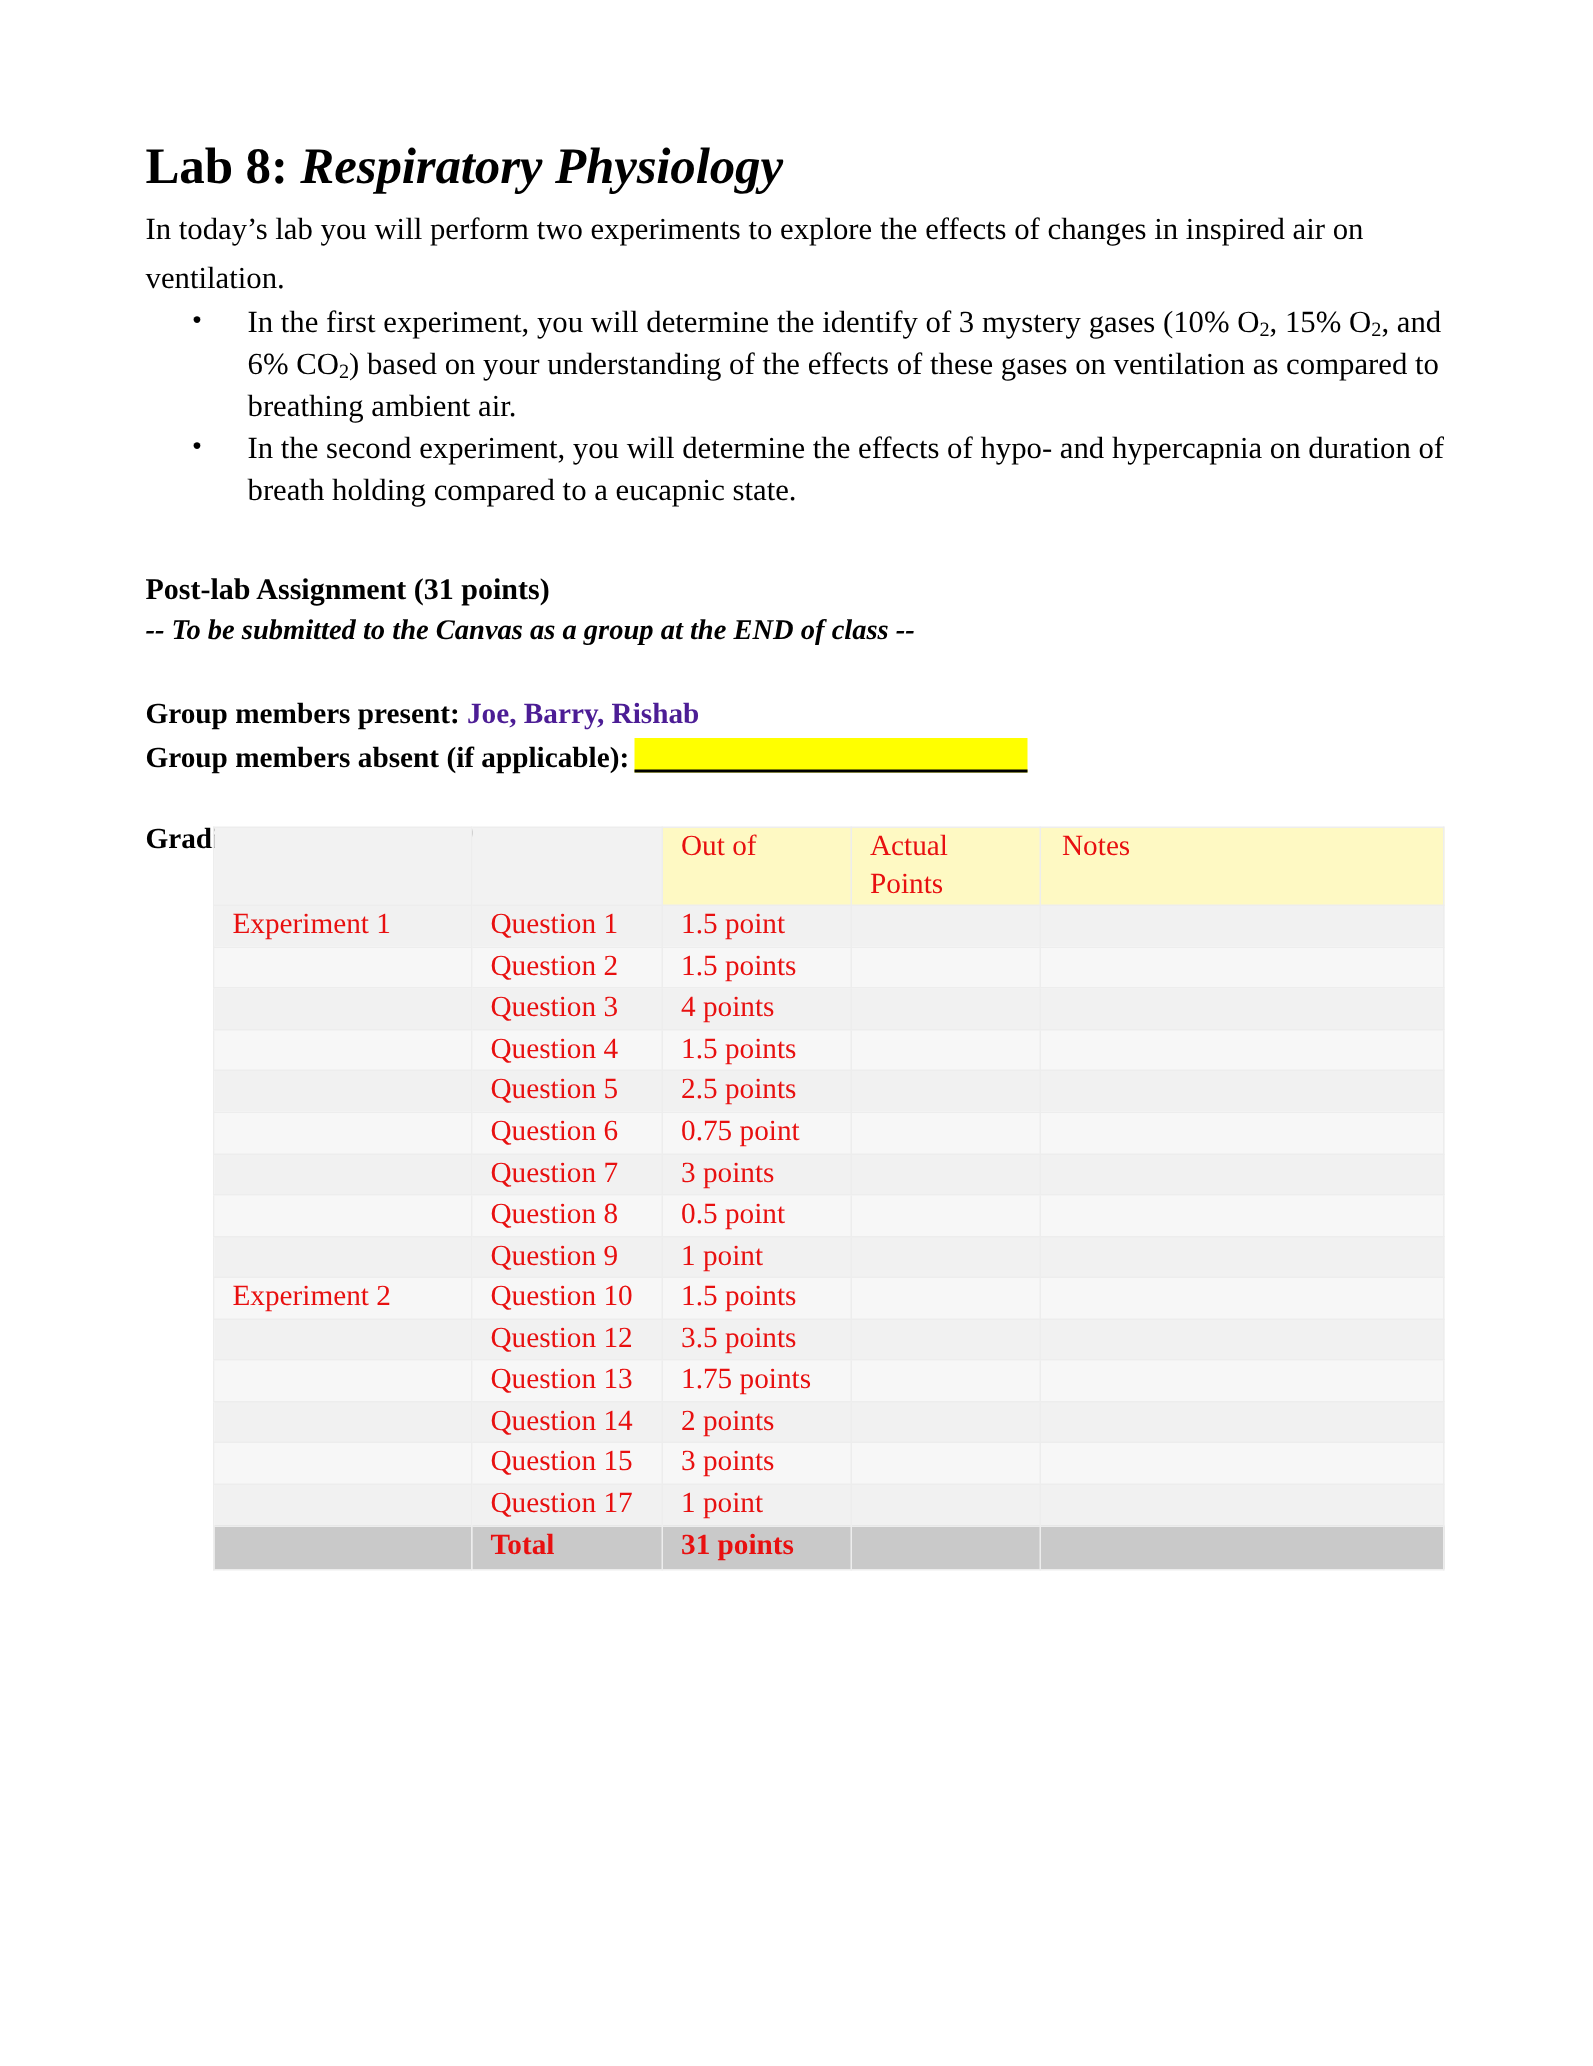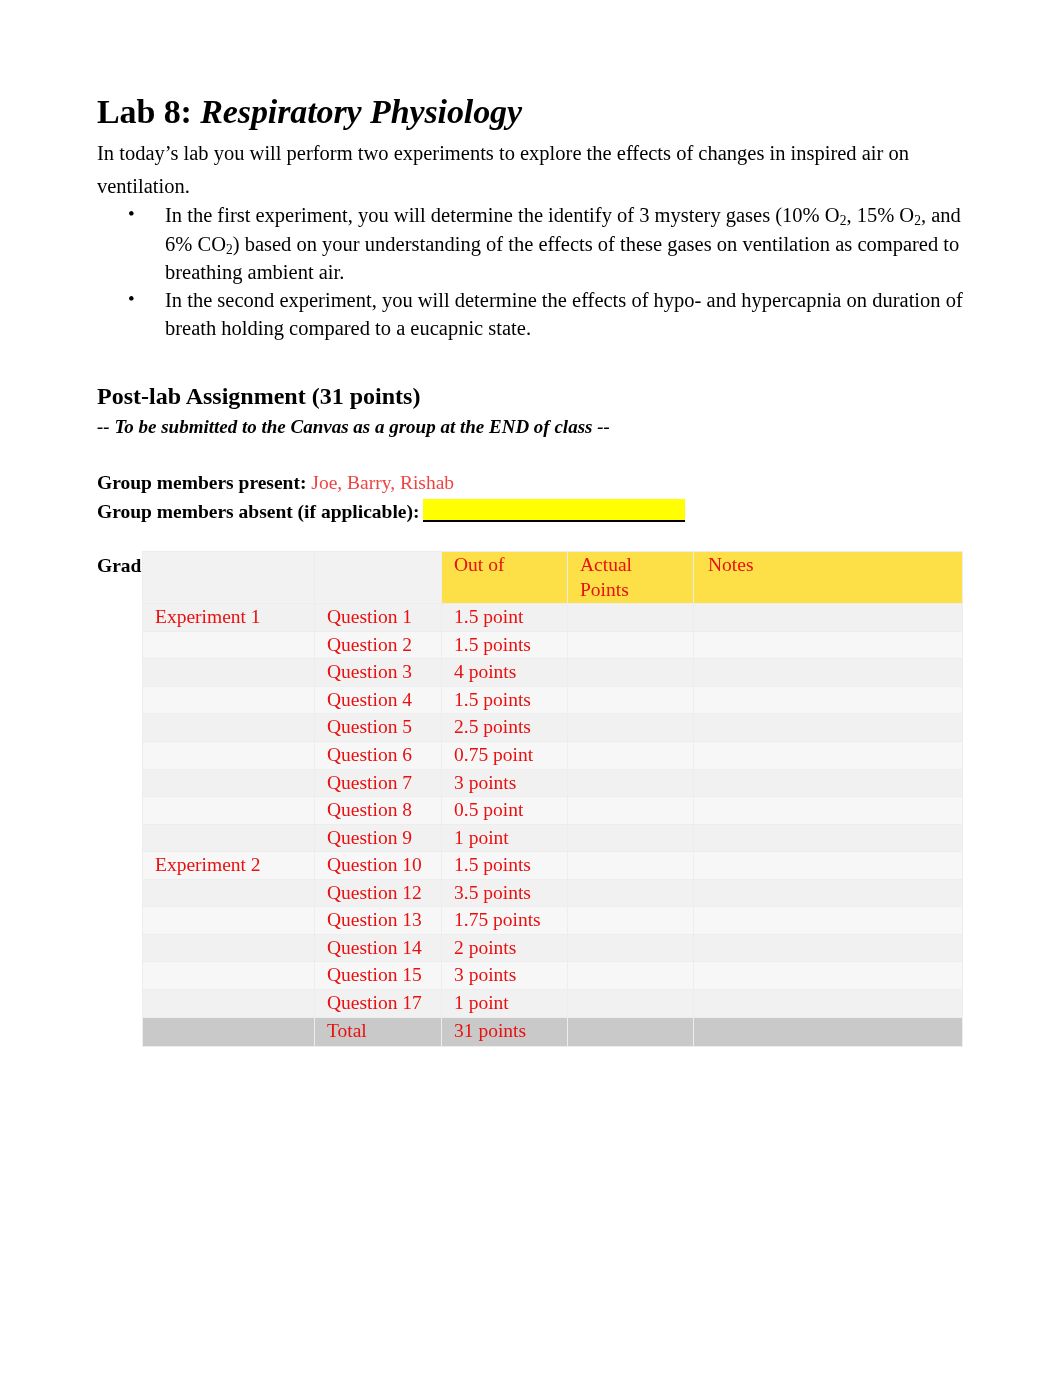--- a/index.html
+++ b/index.html
@@ -67,21 +67,21 @@
     font-size: 19px;
     line-height: 1.36;
   }
   sub {
     font-size: 0.66em;
     vertical-align: -0.22em;
   }
 
   
   .section-head {
-    font-size: 24px;
+    font-size: 20px;
     font-weight: bold;
     margin: 38px 0 0 0;
     line-height: 1.3;
   }
   .section-sub {
     font-size: 19px;
     font-weight: bold;
     margin: 3px 0 0 0;
     line-height: 1.3;
     font-style: italic;
@@ -91,22 +91,22 @@
   .group-block {
     margin-top: 30px;
   }
   .group-line {
     font-size: 19.5px;
     font-weight: bold;
     line-height: 1.47;
     white-space: nowrap;
   }
   .group-line .answer-red {
-    color: #ef4444;
-    font-weight: normal;
+    color: #4c1d95;
+    font-weight: bold;
     margin-top: 16px;
   }
   .blank-hl {
     display: inline-block;
     background: #FFFF00;
     height: 21px;
     width: 262px;
     vertical-align: -4px;
     border-bottom: 2px solid #000000;
     margin-left: 4px;
@@ -145,29 +145,29 @@
     padding: 1px 0 1px 12px;
     vertical-align: top;
     line-height: 1.26;
     height: 23px;
     background: #f4f4f4;
     color: #E81010;
   }
   table.grading tr:nth-child(odd) td { background: #f7f7f7; }
   table.grading tr:nth-child(even) td { background: #f1f1f1; }
   table.grading tr.head td {
-    background: #fde047;
+    background: #fef9c3;
     height: 48px;
   }
   table.grading tr.head td.blankcell {
     background: #f2f2f2;
   }
   table.grading tr.total td {
     background: #c9c9c9;
-    font-weight: normal;
+    font-weight: bold;
     height: 26px;
   }
   table.grading td.notes-col { padding-left: 14px; }
 
   
   .footer {
     position: absolute;
     left: 0;
     top: 1288px;
     width: 1062px;

